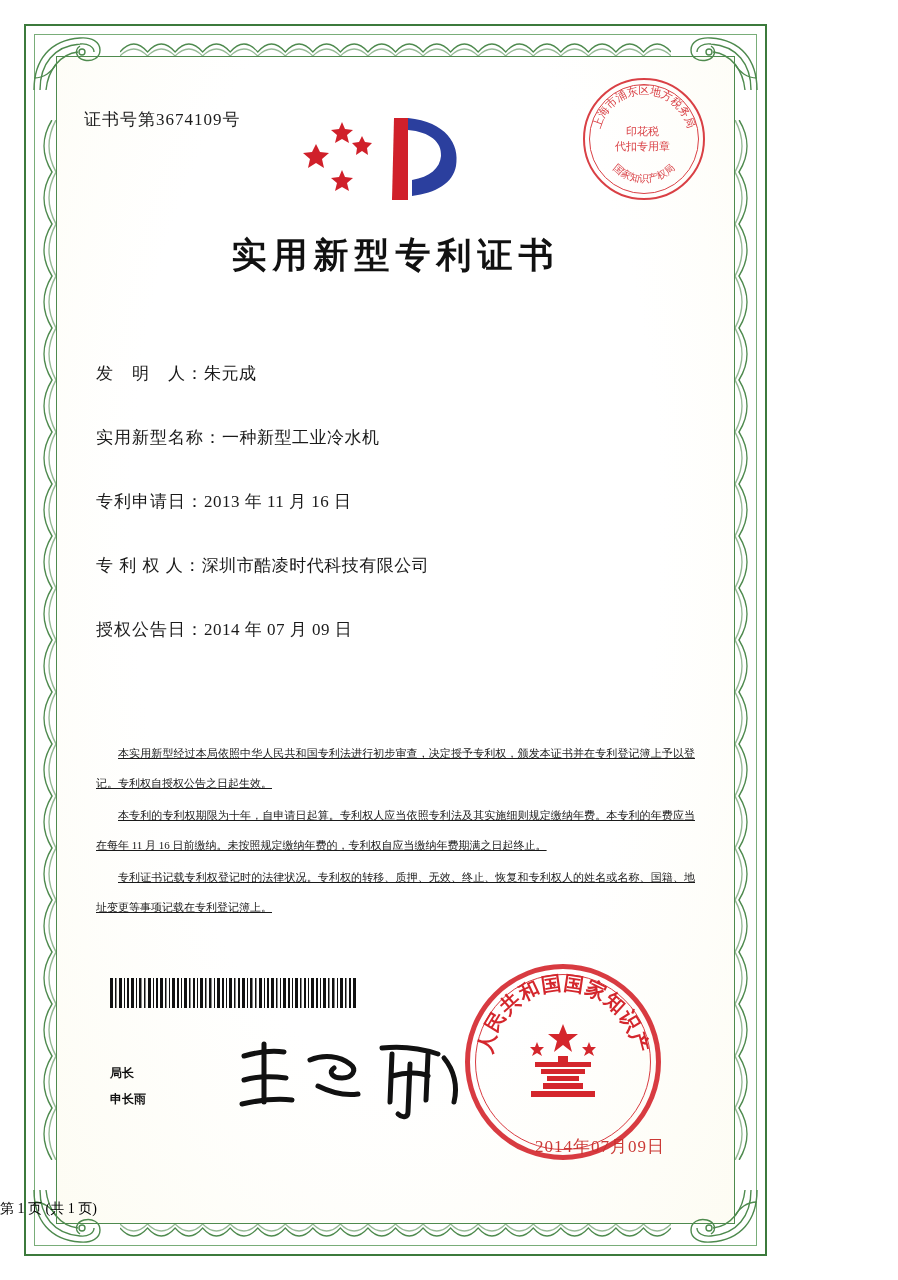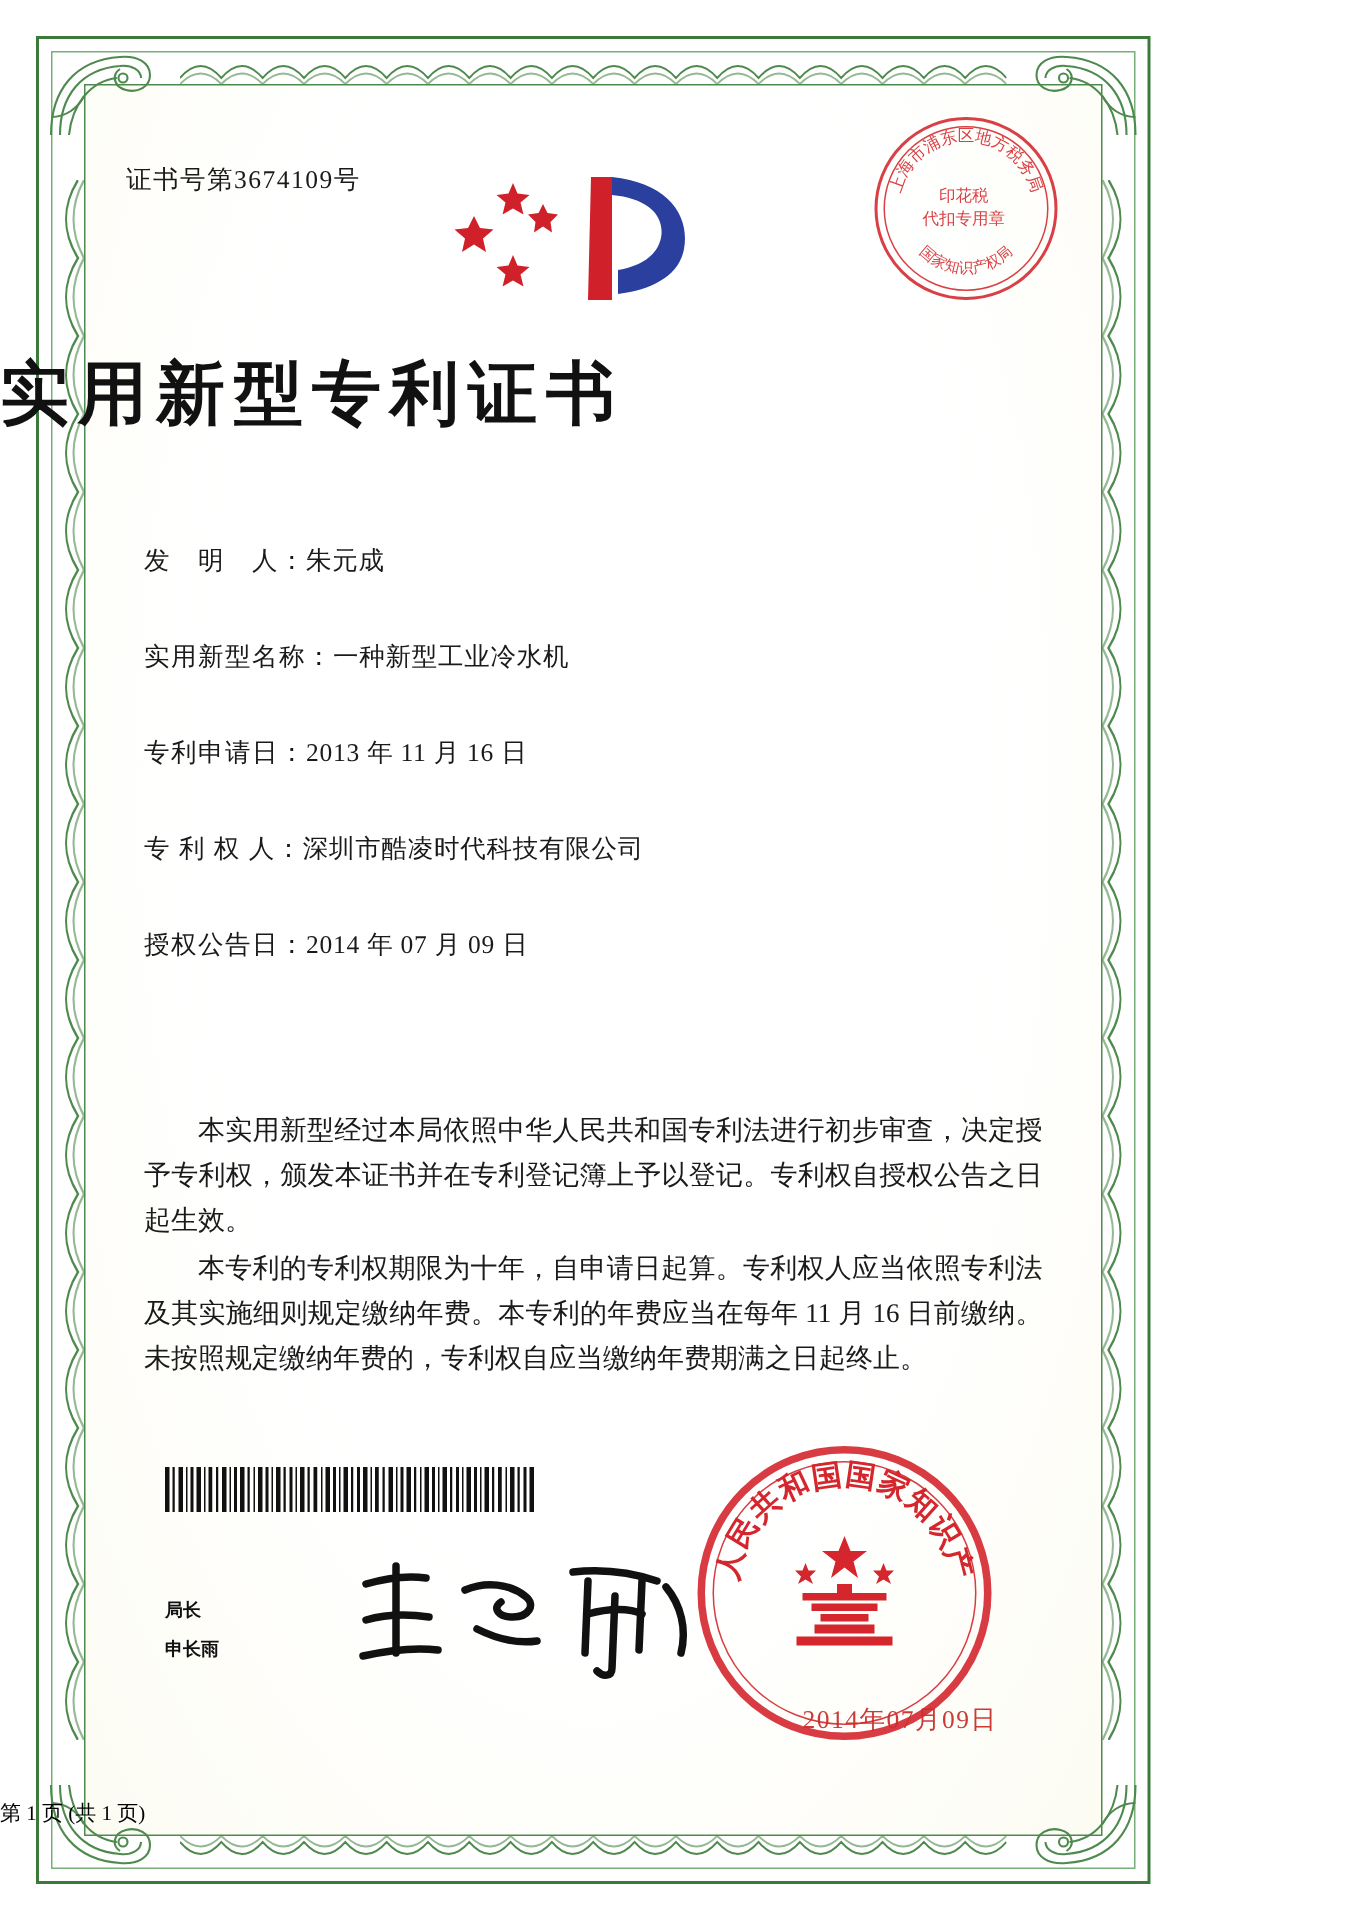--- a/index.html
+++ b/index.html
@@ -127,21 +127,22 @@
     text-align: center;
     font-size: 11px;
     line-height: 15px;
     font-family: "Liberation Serif", serif;
   }
 
   .title {
     position: absolute;
     left: 0; right: 0;
     top: 232px;
-    font-size: 46px;
+    text-align: center;
+    font-size: 35px;
     font-weight: bold;
     letter-spacing: 6px;
     color: #111111;
     font-family: "Liberation Serif", "DejaVu Serif", serif;
   }
 
   .fields {
     position: absolute;
     left: 96px;
     top: 362px;
@@ -154,24 +155,25 @@
     white-space: nowrap;
   }
   .field .lbl { letter-spacing: 1px; }
   .field .val { letter-spacing: 0.5px; }
 
   .body-text {
     position: absolute;
     left: 96px;
     right: 96px;
     top: 738px;
-    font-size: 18px;
+    font-size: 11px;
     line-height: 30px;
     color: #1a1a1a;
     text-align: justify;
+    text-decoration: underline;
   }
   .body-text p {
     margin: 0 0 2px 0;
     text-indent: 2em;
   }
 
   .barcode {
     position: absolute;
     left: 110px;
     top: 978px;
@@ -400,20 +402,21 @@
       <span class="lbl">专 利 权 人：</span><span class="val">深圳市酷凌时代科技有限公司</span>
     </div>
     <div class="field">
       <span class="lbl">授权公告日：</span><span class="val">2014 年 07 月 09 日</span>
     </div>
   </div>
 
   <div class="body-text">
     <p>本实用新型经过本局依照中华人民共和国专利法进行初步审查，决定授予专利权，颁发本证书并在专利登记簿上予以登记。专利权自授权公告之日起生效。</p>
     <p>本专利的专利权期限为十年，自申请日起算。专利权人应当依照专利法及其实施细则规定缴纳年费。本专利的年费应当在每年 11 月 16 日前缴纳。未按照规定缴纳年费的，专利权自应当缴纳年费期满之日起终止。</p>
+    <p>专利证书记载专利权登记时的法律状况。专利权的转移、质押、无效、终止、恢复和专利权人的姓名或名称、国籍、地址变更等事项记载在专利登记簿上。</p>
   </div>
 
   <div class="barcode">
     <svg viewBox="0 0 250 30" preserveAspectRatio="none">
       <g fill="#111">
         <rect x="0" y="0" width="3" height="30"></rect>
           <rect x="5" y="0" width="1.5" height="30"></rect>
         <rect x="9" y="0" width="3" height="30"></rect>
           <rect x="14" y="0" width="1" height="30"></rect>
         <rect x="17" y="0" width="2" height="30"></rect>

